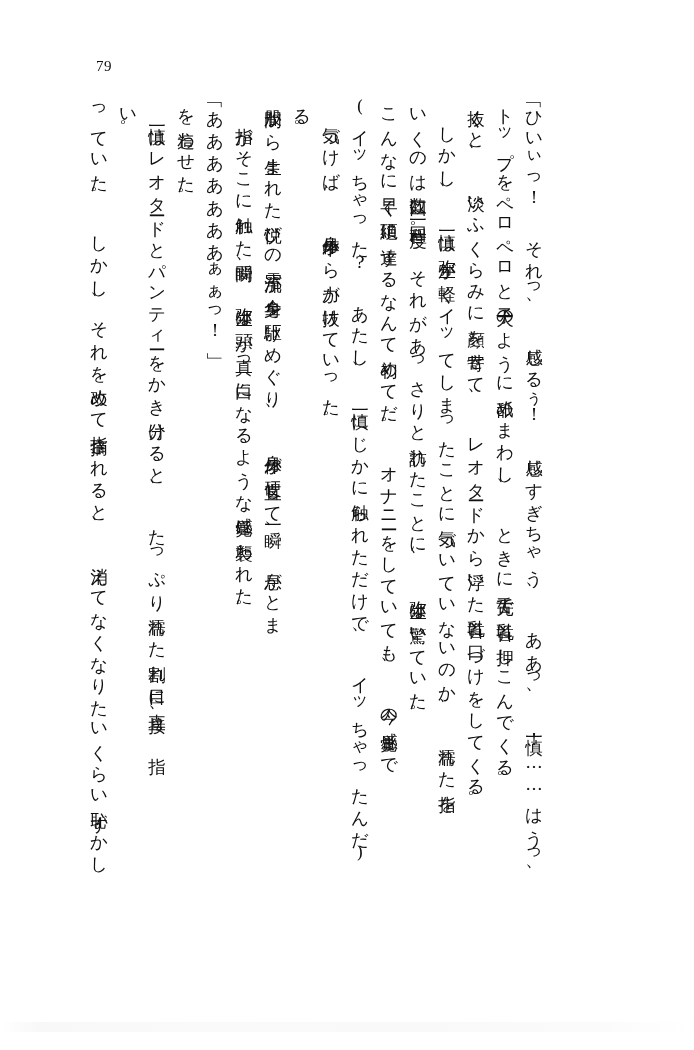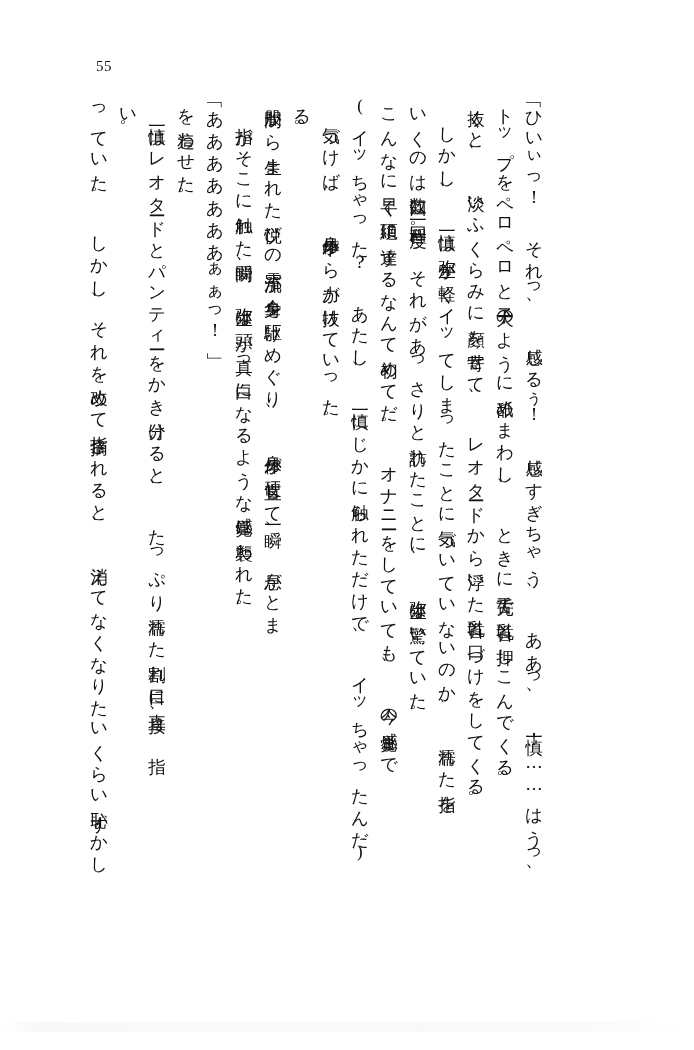--- a/index.html
+++ b/index.html
@@ -69,21 +69,21 @@
     height: 10px;
     opacity: 0.06;
     background: linear-gradient(90deg, #ffffff 0px, #888 40px, #aaa 200px, #999 420px, #bbb 600px, #ffffff 694px);
   }
 </style>
 </head>
 <body>
 
 <div id="page">
 
-  <div id="page-number">55</div>
+  <div id="page-number">79</div>
 
   <div id="text-block">
     <div class="col">っていた。　しかし、それを改めて指摘されると、　消えてなくなりたいくらい恥ずかし</div>
     <div class="col">い。</div>
     <div class="col indent">慎一はレオタードとパンティーをかき分けると、　たっぷり濡れた割れ目に直接、　指</div>
     <div class="col">を這わせた。</div>
     <div class="col">「あああああああぁぁっ!」</div>
     <div class="col indent">指がそこに触れた瞬間、　弥生は頭が真っ白になるような感覚に襲われた。</div>
     <div class="col">股間から生まれた悦びの電流が全身を駆けめぐり、　身体が硬直して一瞬、　息がとま</div>
     <div class="col">る。</div>

